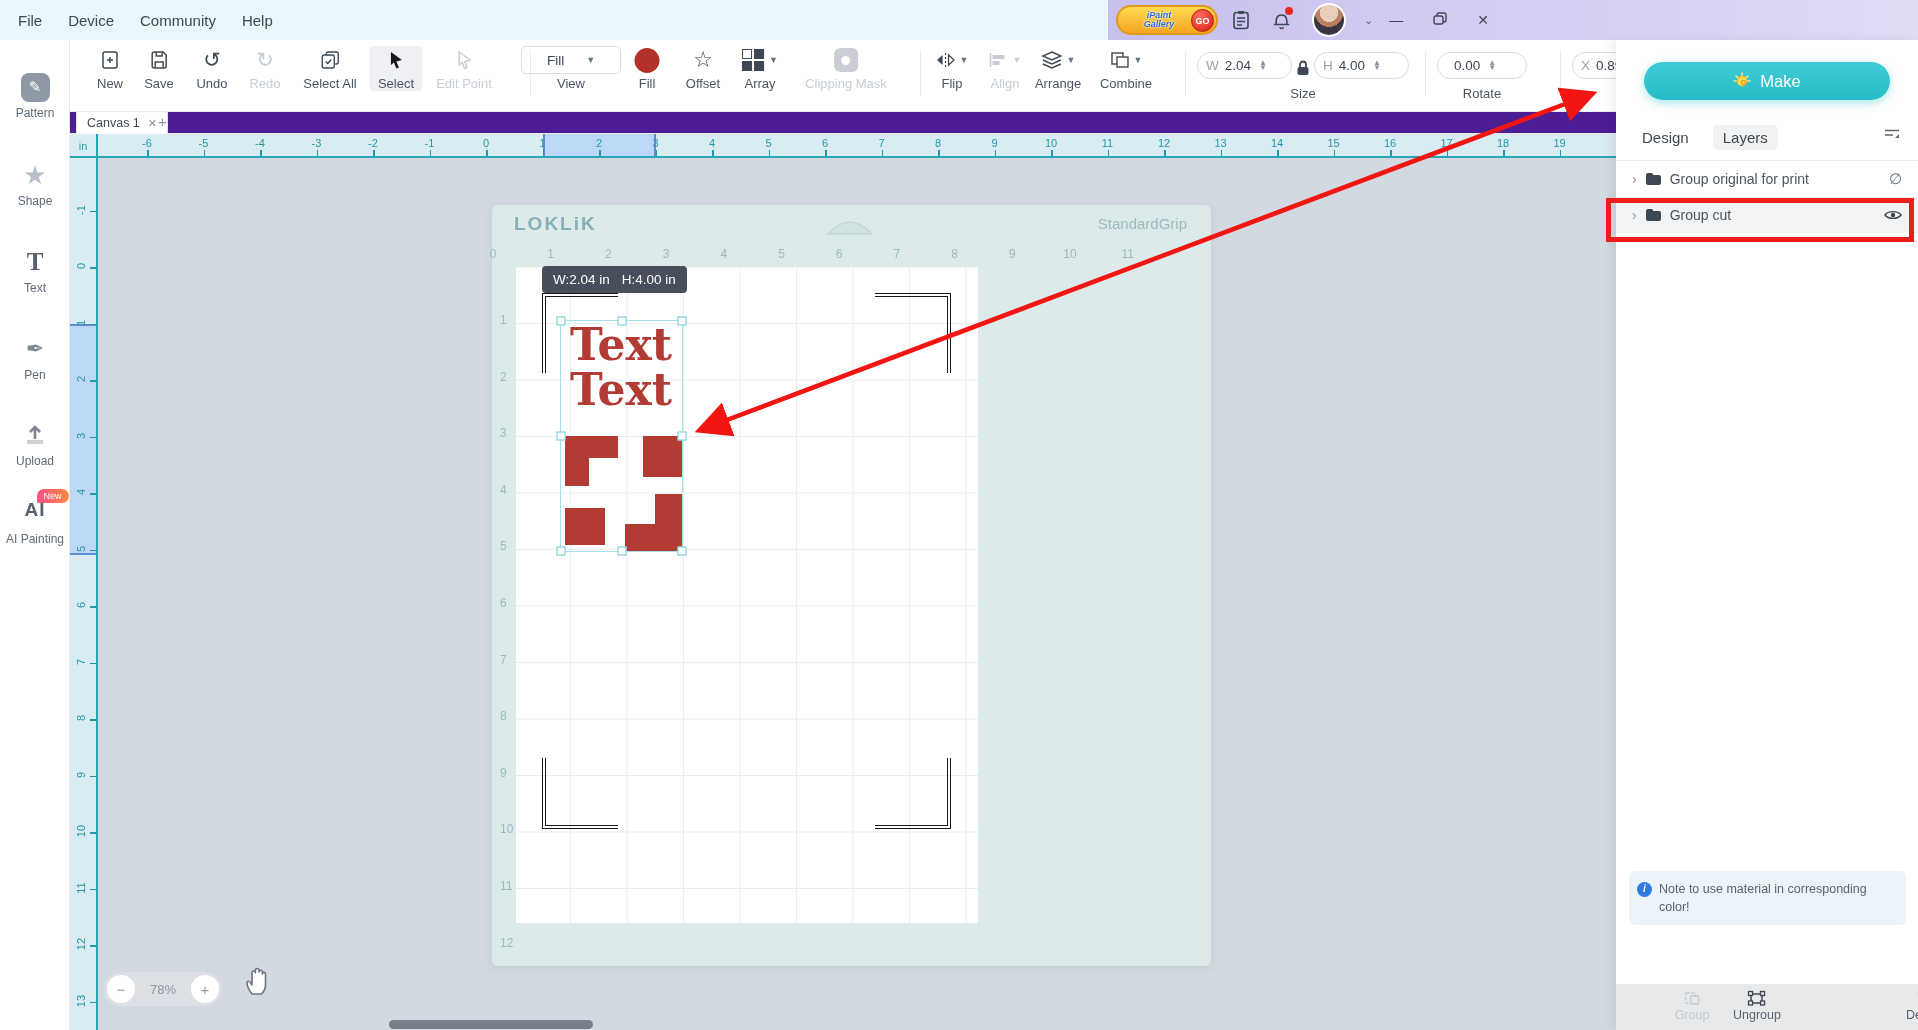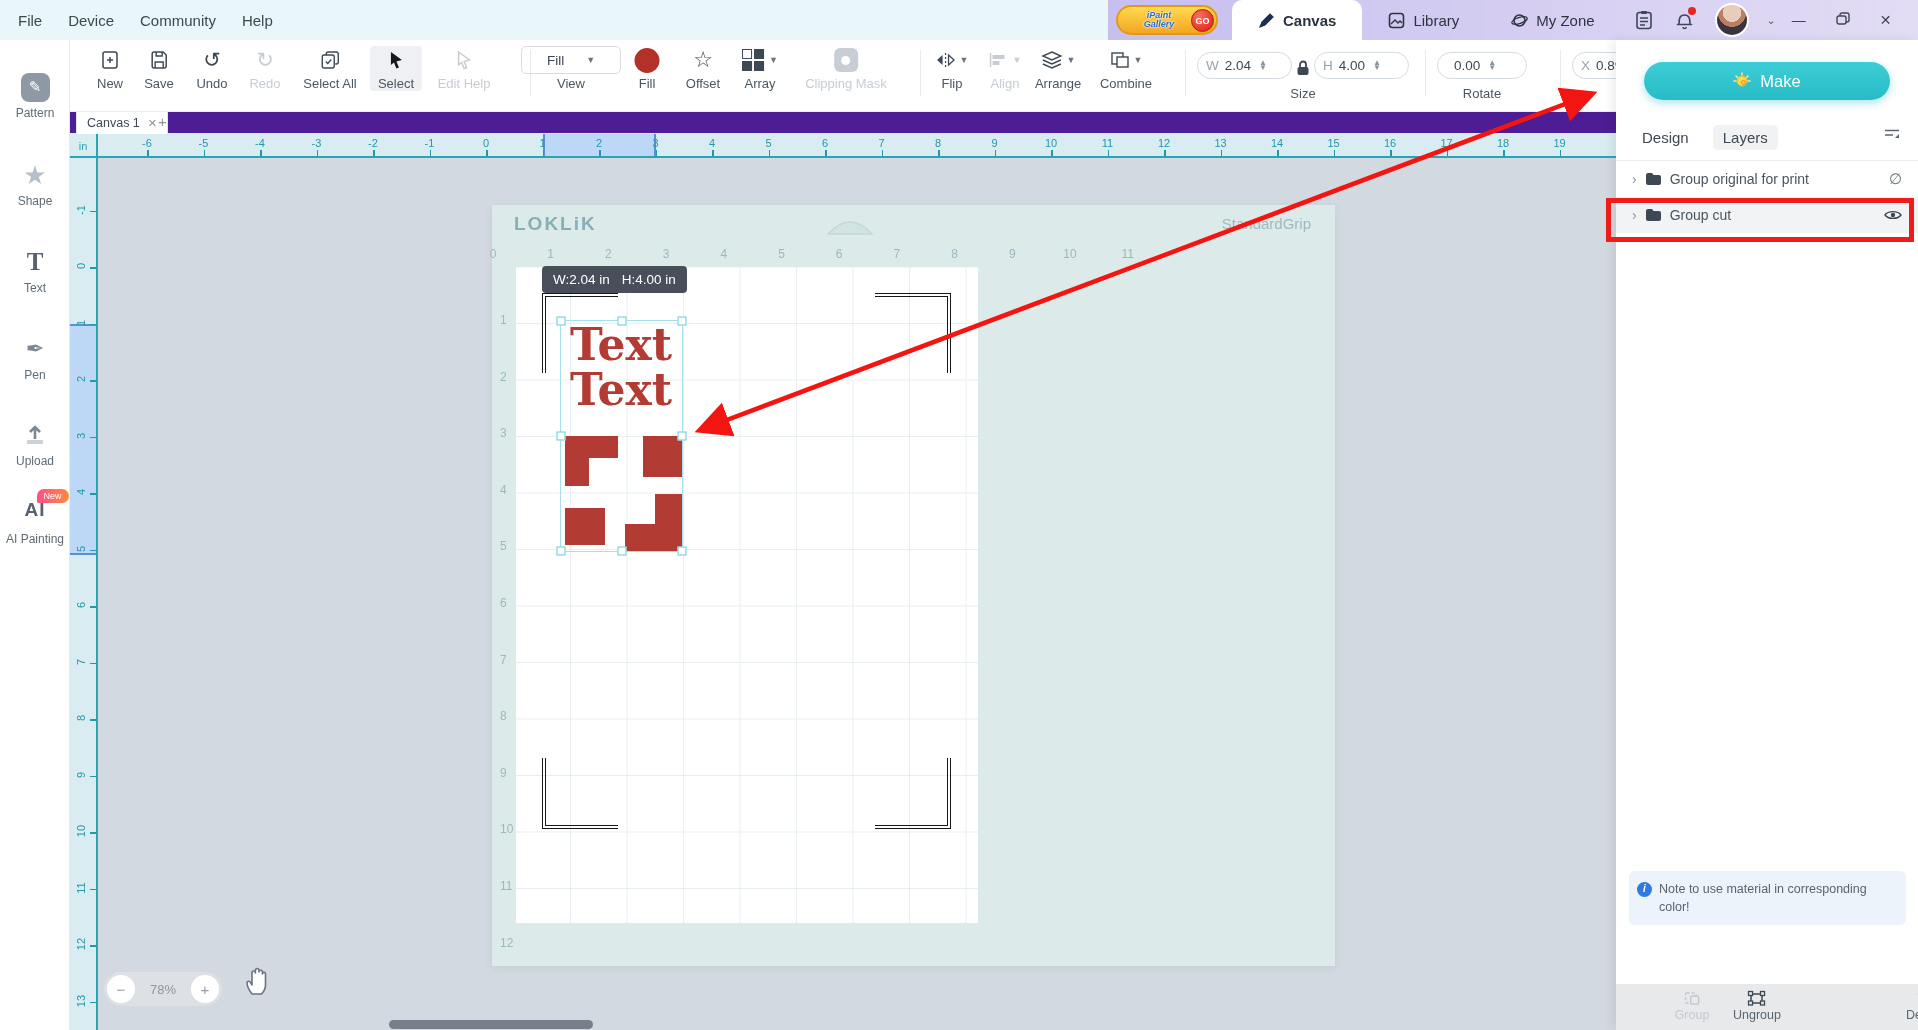--- a/index.html
+++ b/index.html
@@ -71,21 +71,21 @@
   .htick{position:absolute;bottom:0;width:1.5px;height:6px;background:#2398a9;}
   .h-hl{position:absolute;top:0;height:24px;background:#bdd8f6;border-left:2px solid #5d8fd0;border-right:2px solid #5d8fd0;}
   .bodyrow{position:relative;display:flex;width:100%;height:872px;}
   .vruler{position:relative;width:28px;height:100%;background:#d9ecf1;border-right:2px solid #2aa5b5;overflow:hidden;flex:none;}
   .vnum{position:absolute;left:1px;width:20px;text-align:center;transform:rotate(-90deg);font-size:11px;color:#2398a9;}
   .vtick{position:absolute;right:0;width:6px;height:1.5px;background:#2398a9;}
   .v-hl{position:absolute;left:0;width:28px;background:#bdd8f6;border-top:2px solid #5d8fd0;border-bottom:2px solid #5d8fd0;}
 
   
   .canvas{position:relative;flex:1;height:100%;background:#d3d9e0;overflow:hidden;}
-  .mat{position:absolute;left:394px;top:47px;width:843px;height:761px;background:#dcebe9;border-radius:0;box-shadow:0 2px 8px rgba(40,60,70,.08);}
+  .mat{position:absolute;left:394px;top:47px;width:719px;height:761px;background:#dcebe9;border-radius:6px;box-shadow:0 2px 8px rgba(40,60,70,.08);}
   .matlogo{position:absolute;left:22px;top:8px;font-size:19px;font-weight:bold;letter-spacing:2px;color:#86afb8;}
   .gripname{position:absolute;right:24px;top:10px;font-size:15px;color:#9fb9c0;}
   .notch{position:absolute;left:332px;top:11px;}
   .mat-hnum{position:absolute;top:42px;transform:translateX(-50%);font-size:12px;color:#9cb8be;}
   .mat-vnum{position:absolute;left:8px;transform:translateY(-50%);font-size:12px;color:#9cb8be;}
   .sheet{position:absolute;left:24px;top:62px;width:462px;height:656px;background:#fff;
      background-image:linear-gradient(to right,#e9eef0 1px,transparent 1px),linear-gradient(to bottom,#e9eef0 1px,transparent 1px);
      background-size:56.5px 56.5px;background-position:54px 56px;}
   .bracket{position:absolute;}
   .b-tl{border-top:4px double #16181b;border-left:4px double #16181b;}
@@ -138,42 +138,20 @@
       <span>Help</span>
     </div>
     <div class="mb-right">
       <div class="gal-badge">
         <div class="gal-txt">
           <div>iPaint</div>
           <div>Gallery</div>
         </div>
         <div class="go">GO</div>
       </div>
-      <div class="nav-tabs">
-        <div class="nav-tab active">
-          <svg class="ic" width="17" height="17" viewBox="0 0 17 17">
-              <path d="M2 15 L4 10 L12 2 L15 5 L7 13 Z M2 15 L6 13" fill="#1d3050" stroke="#1d3050" stroke-width="1.2"></path>
-            </svg>
-          <span>Canvas</span>
-        </div>
-        <div class="nav-tab">
-          <svg class="ic" width="17" height="17" viewBox="0 0 17 17">
-              <rect x="1.5" y="1.5" width="14" height="14" rx="3" fill="none" stroke="#2c3440" stroke-width="1.6"></rect>
-              <path d="M3 12 L7 8 L10 11 L12 9 L14 11" fill="none" stroke="#2c3440" stroke-width="1.4"></path>
-            </svg>
-          <span>Library</span>
-        </div>
-        <div class="nav-tab">
-          <svg class="ic" width="17" height="17" viewBox="0 0 17 17">
-              <circle cx="8.5" cy="8.5" r="5.5" fill="none" stroke="#2c3440" stroke-width="1.5"></circle>
-              <ellipse cx="8.5" cy="8.5" rx="8" ry="3" fill="none" stroke="#2c3440" stroke-width="1.2" transform="rotate(-18 8.5 8.5)"></ellipse>
-            </svg>
-          <span>My Zone</span>
-        </div>
-      </div>
       <div class="tr-icons">
         <div class="wicon">
           <svg class="ic" width="18" height="20" viewBox="0 0 18 20">
               <rect x="2" y="2.5" width="14" height="16" rx="2.5" fill="none" stroke="#3e4854" stroke-width="1.6"></rect>
               <rect x="6" y="1" width="6" height="3" rx="1" fill="#3e4854"></rect>
               <path d="M5 8h8M5 11.5h8M5 15h5" stroke="#3e4854" stroke-width="1.4"></path>
             </svg>
         </div>
         <div class="wicon">
           <svg class="ic" width="19" height="20" viewBox="0 0 19 20">
@@ -291,21 +269,21 @@
               </svg>
             </div>
           <div>Select</div>
         </div>
         <div class="tool disabled" style="left:394px">
           <div class="tic">
               <svg class="ic" width="18" height="20" viewBox="0 0 18 20">
                 <path d="M4 2 L15 10 L9.5 11.5 L12 17.5 L9.5 18.5 L7 12.5 L4 15 Z" fill="none" stroke="#c7cdd5" stroke-width="1.5"></path>
               </svg>
             </div>
-          <div>Edit Help</div>
+          <div>Edit Point</div>
         </div>
         <div class="tdiv" style="left:460px"></div>
         <div class="tool" style="left:501px">
           <div class="tic">
               <div class="drop">
                 <span>Fill</span>
                 <span class="caret">▼</span>
               </div>
             </div>
           <div>View</div>

